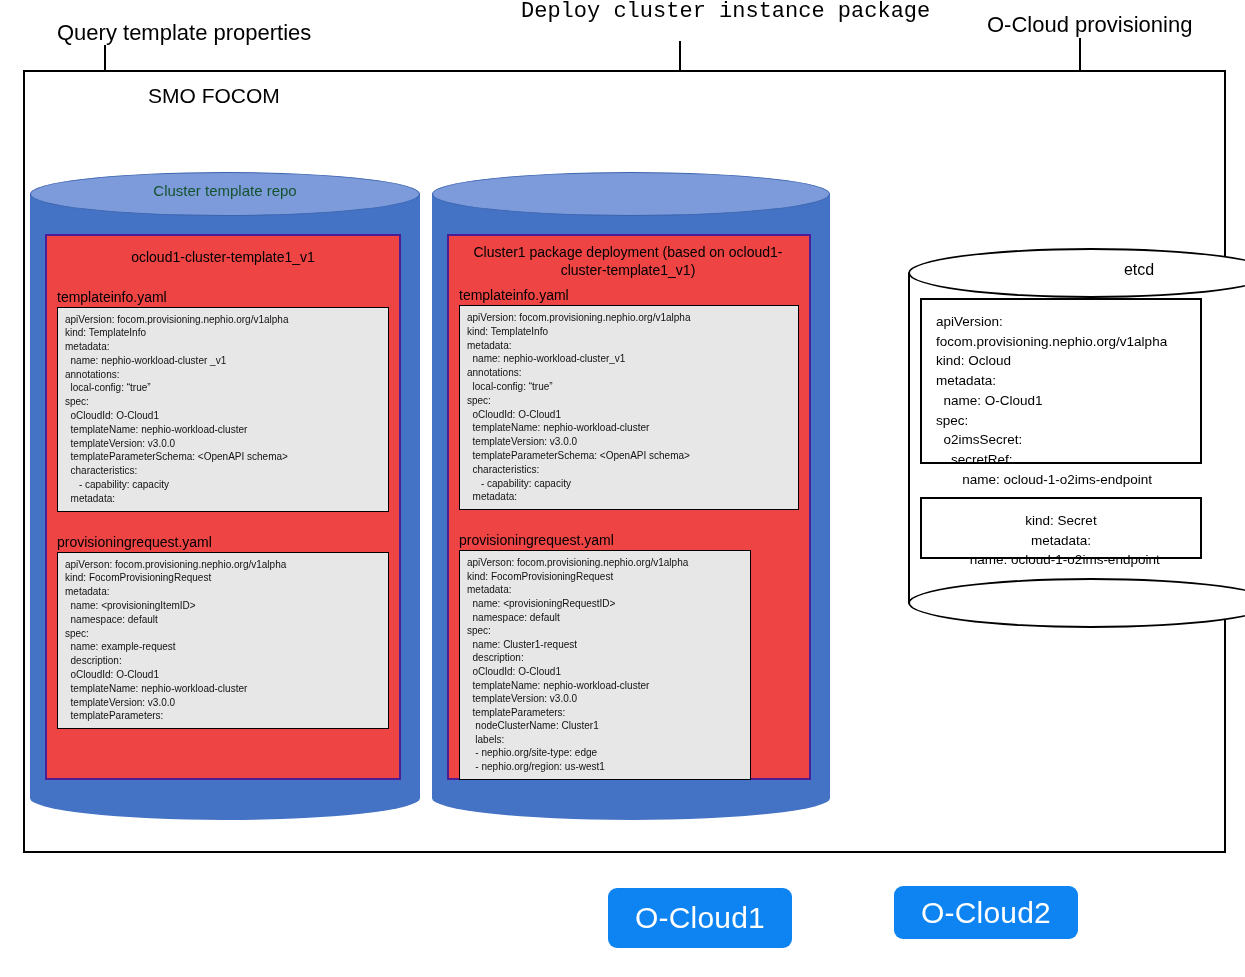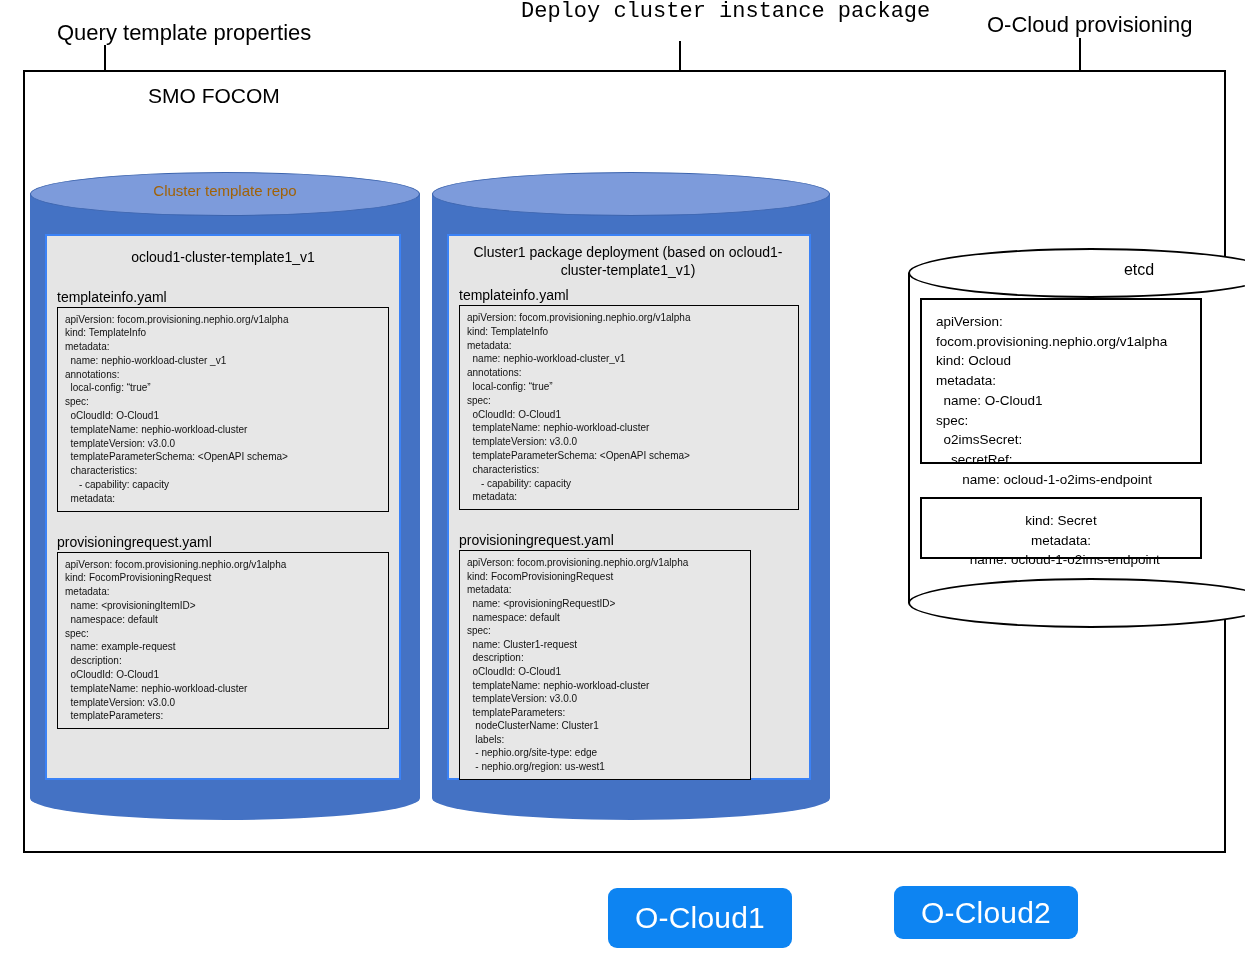--- a/index.html
+++ b/index.html
@@ -85,29 +85,29 @@
     height: 44px;
     background: #4472C4;
     border-radius: 50% / 50%;
     box-sizing: border-box;
   }
   .cyl-label {
     position: absolute;
     width: 100%;
     text-align: center;
     font-size: 15px;
-    color: #a16207;
+    color: #14532d;
     z-index: 4;
   }
 
   
   .panel {
     position: absolute;
-    background: #e5e5e5;
-    border: 2px solid #3b82f6;
+    background: #ef4444;
+    border: 2px solid #4c1d95;
     box-sizing: border-box;
     z-index: 3;
   }
   .panel-title {
     text-align: center;
     font-size: 14px;
     line-height: 1.25;
     padding: 8px 10px 0 10px;
   }
   .file-label {

